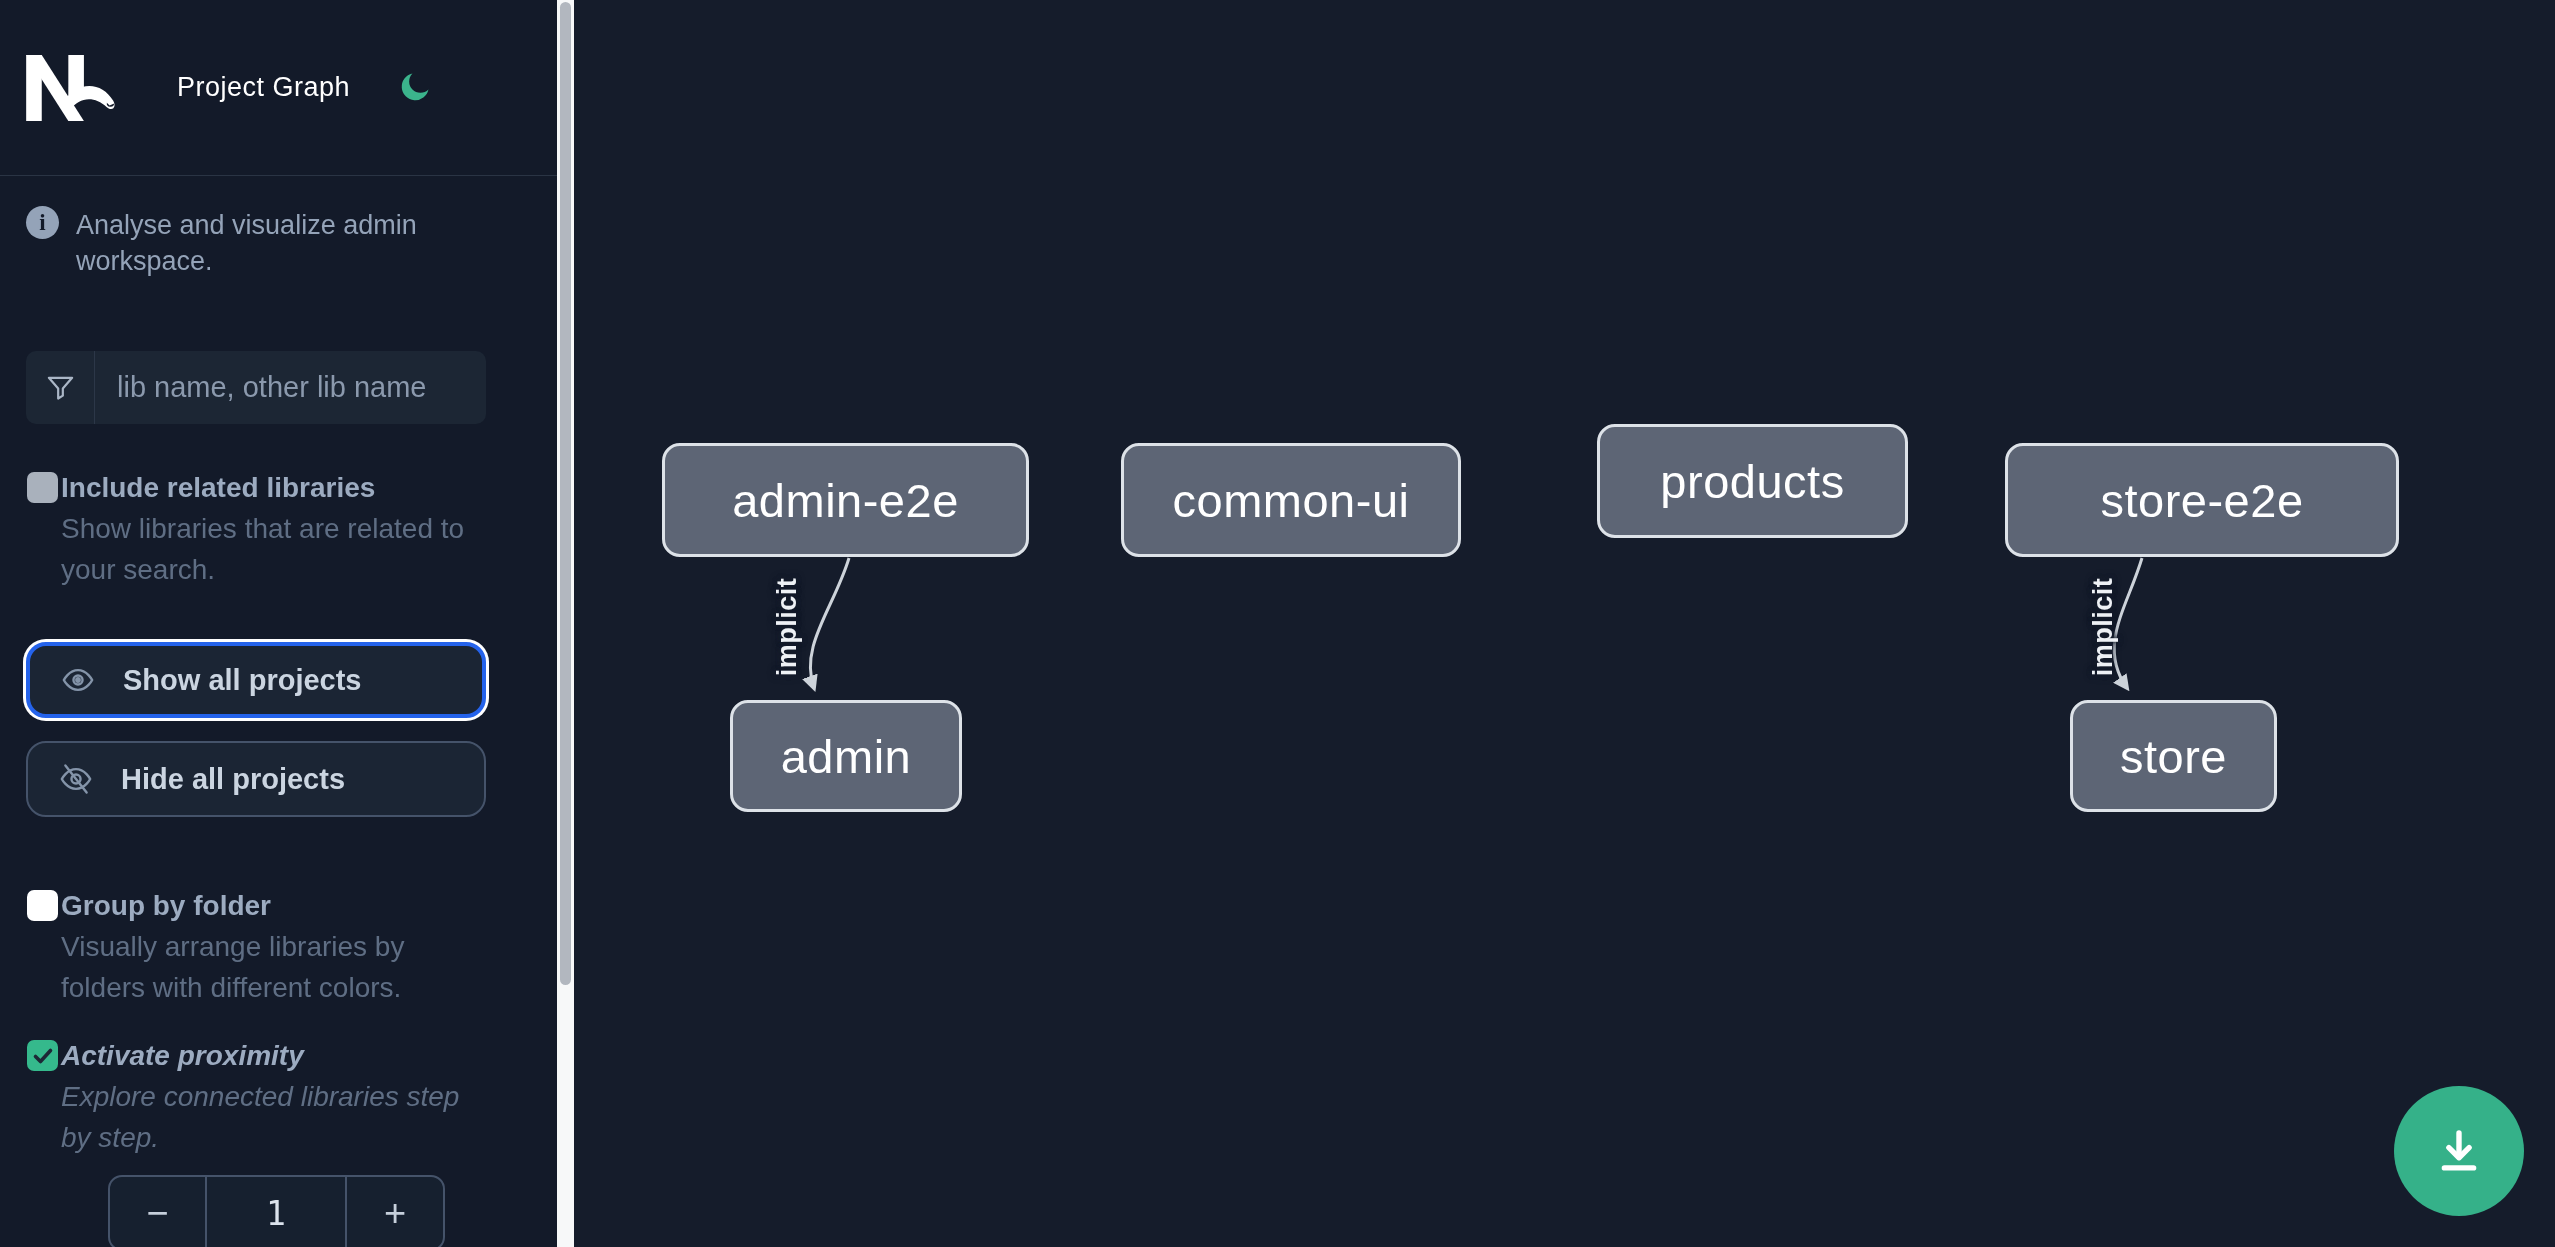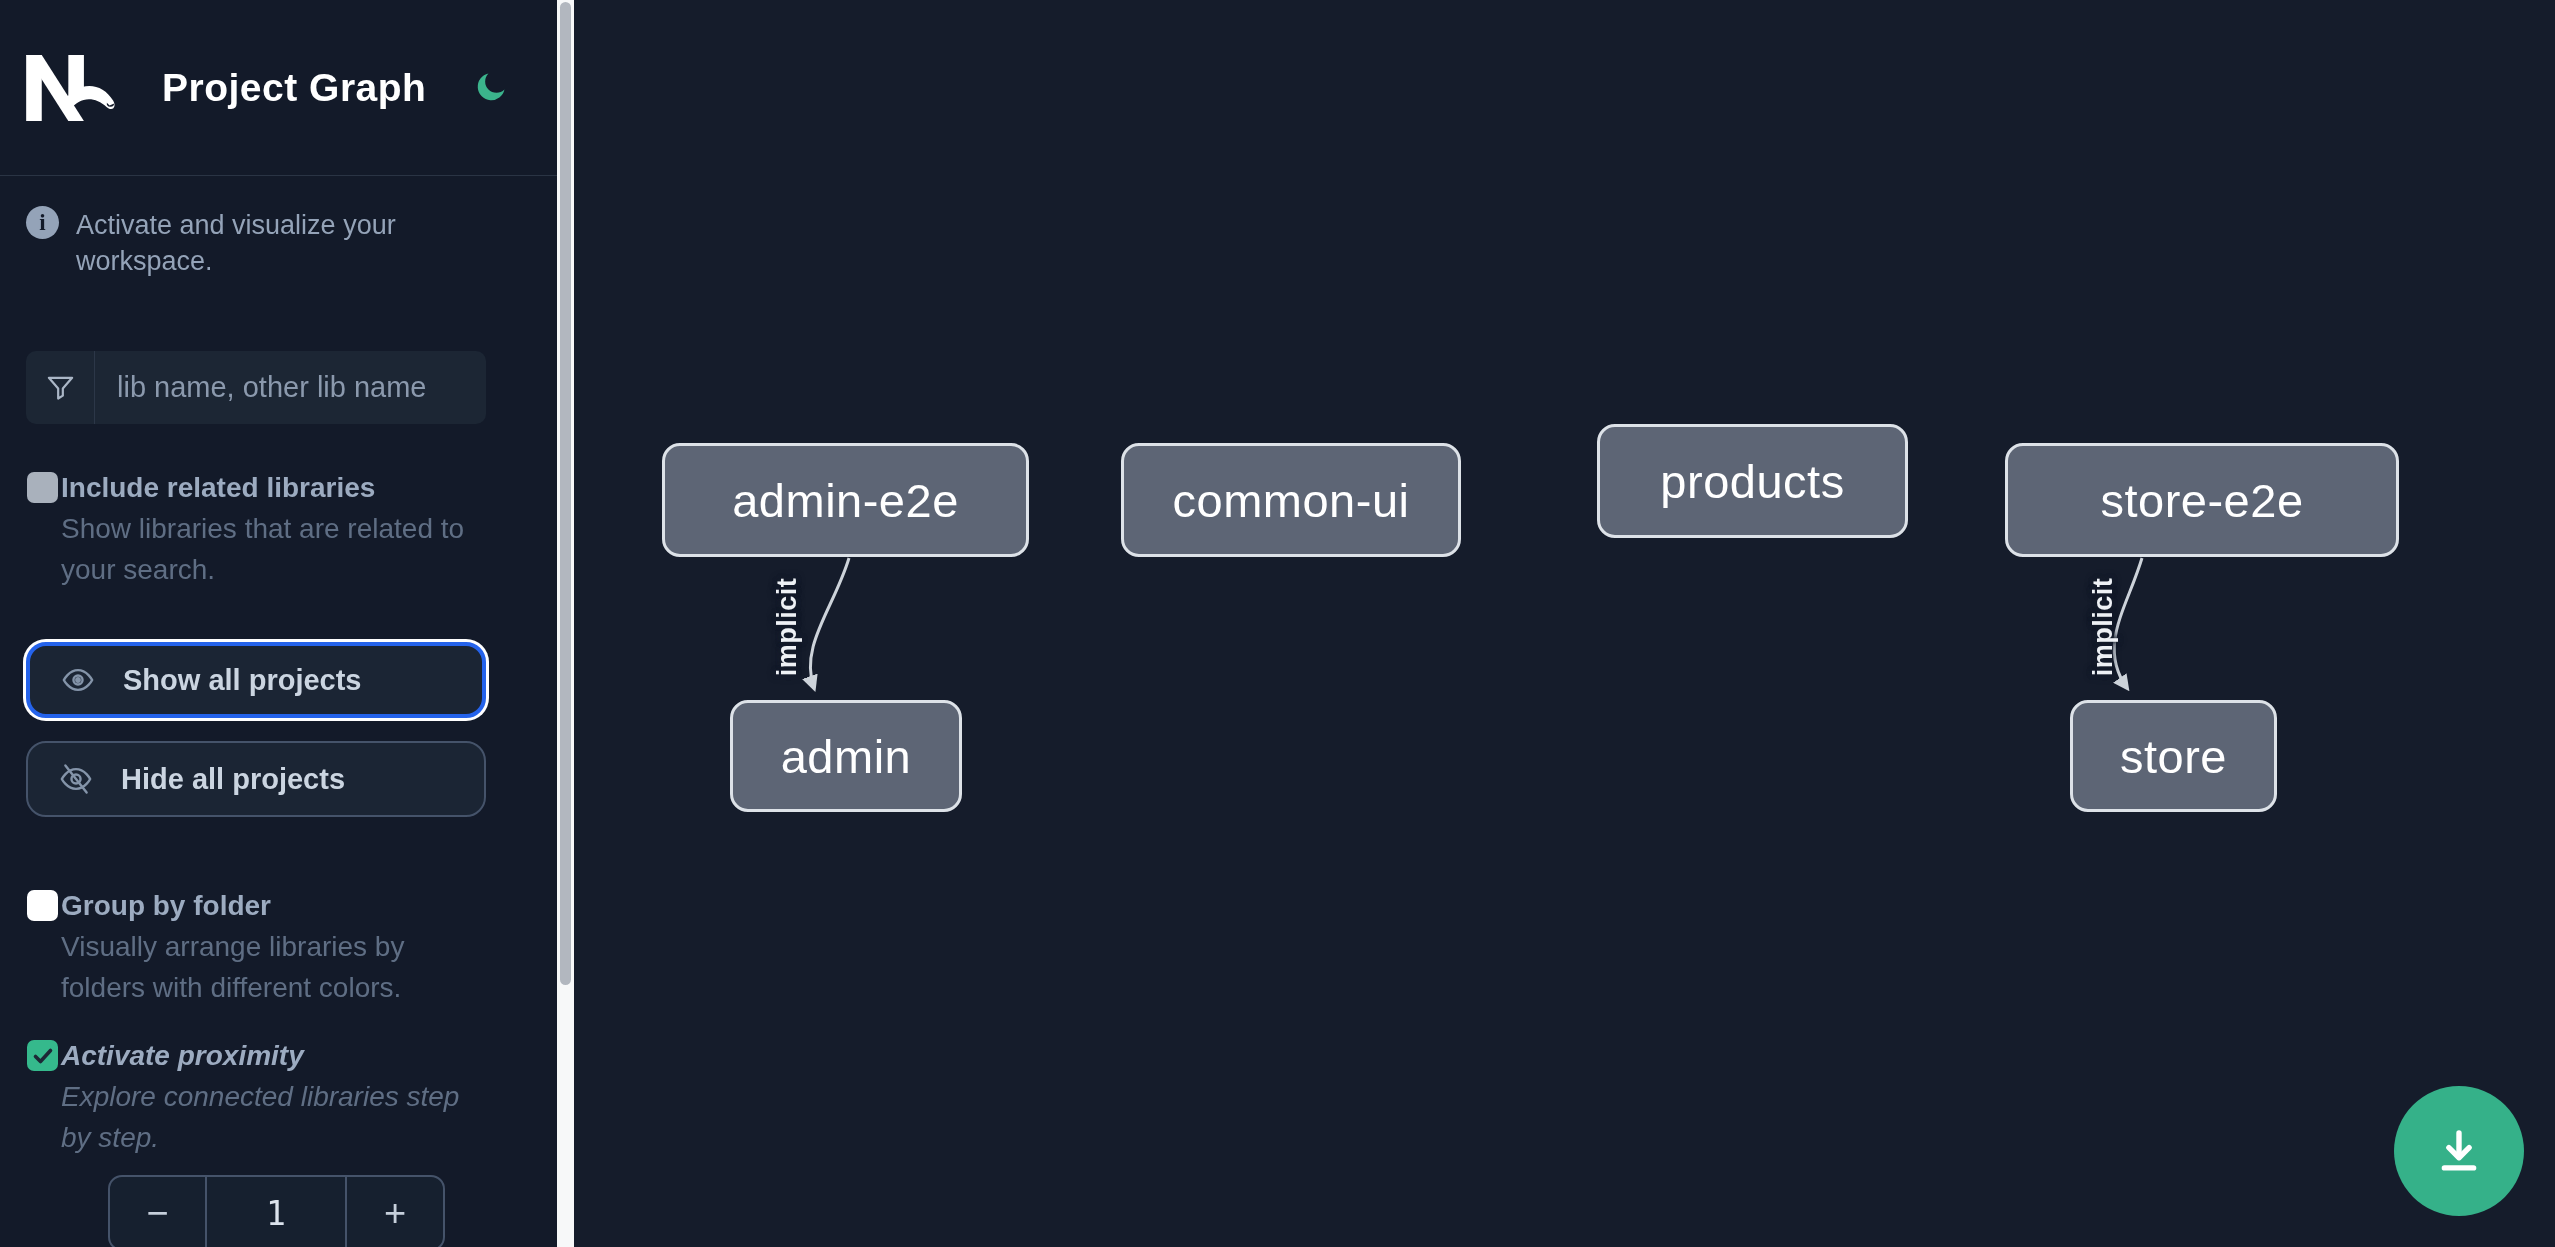--- a/index.html
+++ b/index.html
@@ -12,21 +12,21 @@
   
   .sidebar{
     position:absolute;left:0;top:0;width:557px;height:1247px;
     background:#131a29;z-index:2;
   }
   .sidebar-header{
     height:176px;box-sizing:border-box;display:flex;align-items:center;
     padding-left:26px;border-bottom:1px solid #2a3444;
   }
   .nx-logo{width:92px;height:66px;flex:0 0 auto;}
-  .app-title{margin-left:44px;font-size:39px;font-weight:700;color:#ffffff;letter-spacing:.5px;}
+  .app-title{margin-left:59px;font-size:27px;font-weight:400;color:#ffffff;letter-spacing:.5px;}
   .theme-btn{margin-left:42px;width:44px;height:44px;background:none;border:none;padding:0;cursor:pointer;display:flex;align-items:center;justify-content:center;}
   .theme-btn svg{width:36px;height:36px;}
 
   .info-row{margin:30px 26px 0;display:flex;align-items:flex-start;gap:17px;}
   .info-icon{
     width:33px;height:33px;border-radius:50%;background:#94a3b8;flex:0 0 auto;
     color:#131a29;font-weight:700;font-size:23px;display:flex;align-items:center;justify-content:center;
     font-family:"Liberation Serif",serif;
   }
   .info-text{color:#94a3b8;font-size:27px;line-height:36px;padding-top:1px;}
@@ -131,21 +131,21 @@
     <div class="app-title">Project Graph</div>
     <button class="theme-btn">
       <svg viewBox="0 0 24 24">
         <path fill="#3bb48c" d="M21.64 13.03A9 9 0 1 1 10.97 2.36 7.2 7.2 0 0 0 21.64 13.03z"></path>
       </svg>
     </button>
   </div>
 
   <div class="info-row">
     <div class="info-icon">i</div>
-    <div class="info-text">Activate and visualize your workspace.</div>
+    <div class="info-text">Analyse and visualize admin workspace.</div>
   </div>
 
   <div class="search-box">
     <div class="search-funnel">
       <svg viewBox="0 0 24 24" fill="none" stroke="#aab6c6" stroke-width="1.7" stroke-linejoin="round" stroke-linecap="round">
         <path d="M3 4.5h18l-7.2 8.2v5.6l-3.6 2.2v-7.8L3 4.5z"></path>
       </svg>
     </div>
     <input class="search-input" type="text" placeholder="lib name, other lib name" style="">
   </div>

